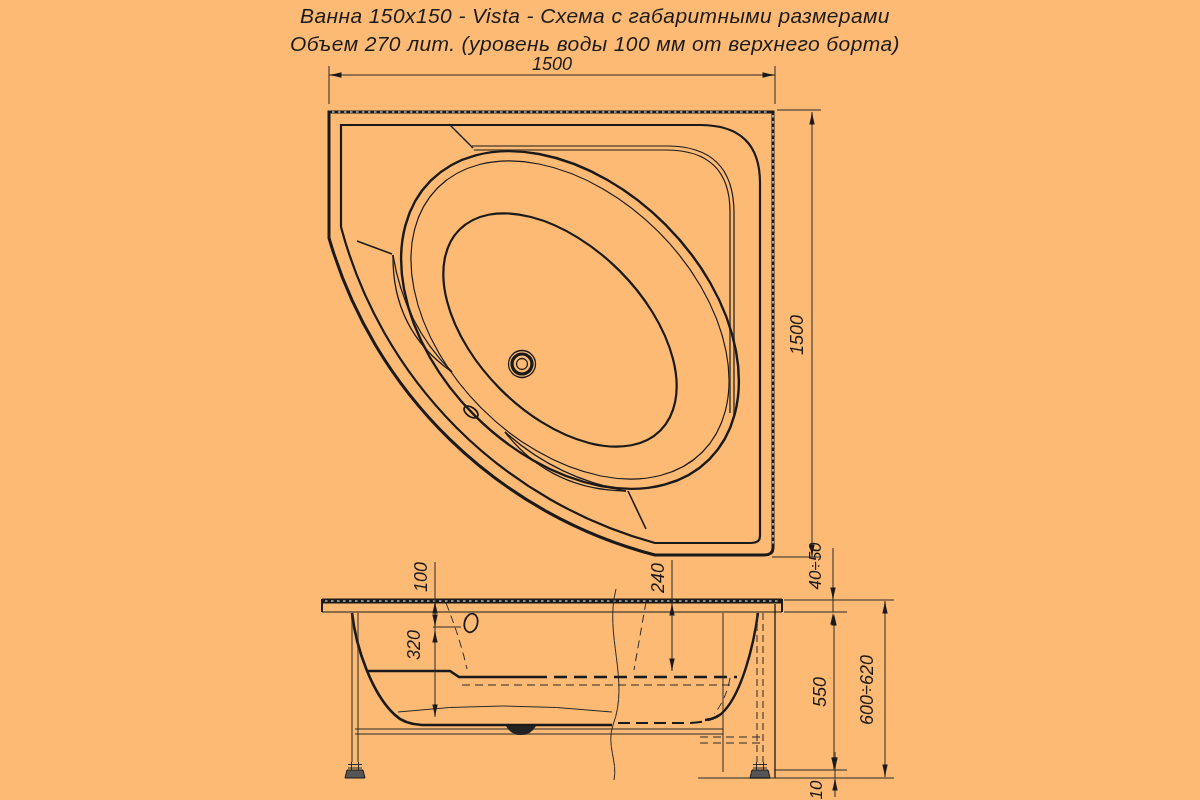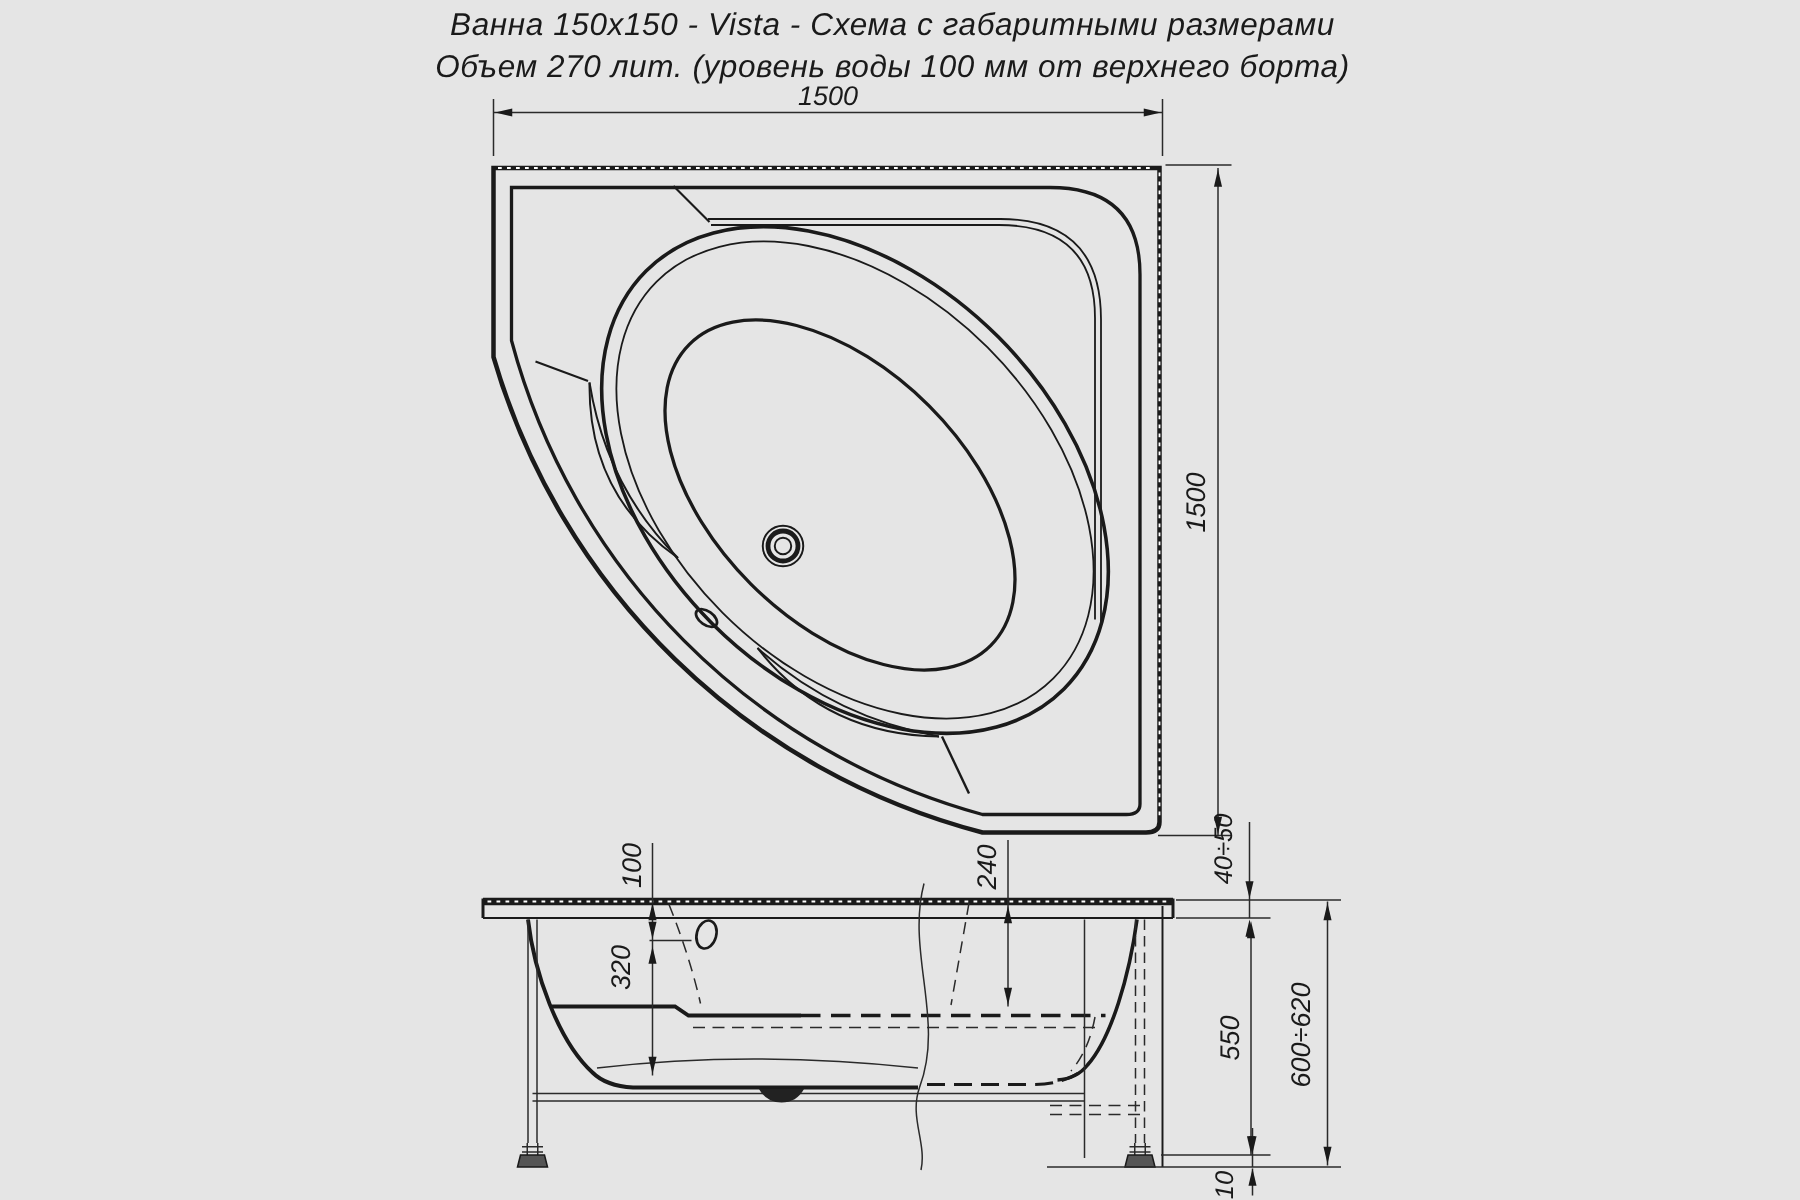--- a/index.html
+++ b/index.html
@@ -1,16 +1,16 @@
 <!DOCTYPE html>
 <html><head>
 <meta charset="utf-8">
 <style>
   html,body{margin:0;padding:0;background:#ffffff;width:1200px;height:800px;overflow:hidden;}
-  .page{position:relative;width:1200px;height:800px;background:#e5e5e5;}
+  .page{position:relative;width:1200px;height:800px;background:#fdba74;}
   svg{position:absolute;left:0;top:0;}
   .ln{stroke:#1a1a1a;fill:none;}
   .thin{stroke:#2a2a2a;stroke-width:1;fill:none;}
   .dimln{stroke:#2a2a2a;stroke-width:1;fill:none;}
   .arrow{fill:#1a1a1a;stroke:none;}
   text{font-family:"Liberation Sans","DejaVu Sans",sans-serif;font-style:italic;fill:#1a1a1a;}
   .dimtxt{font-size:18px;}
   .dimtxt-s{font-size:17px;}
   .titletxt{font-size:21px;letter-spacing:0.4px;}
   .tex{stroke:#ffffff;stroke-width:1.2;stroke-dasharray:2.5 3.5;fill:none;}

